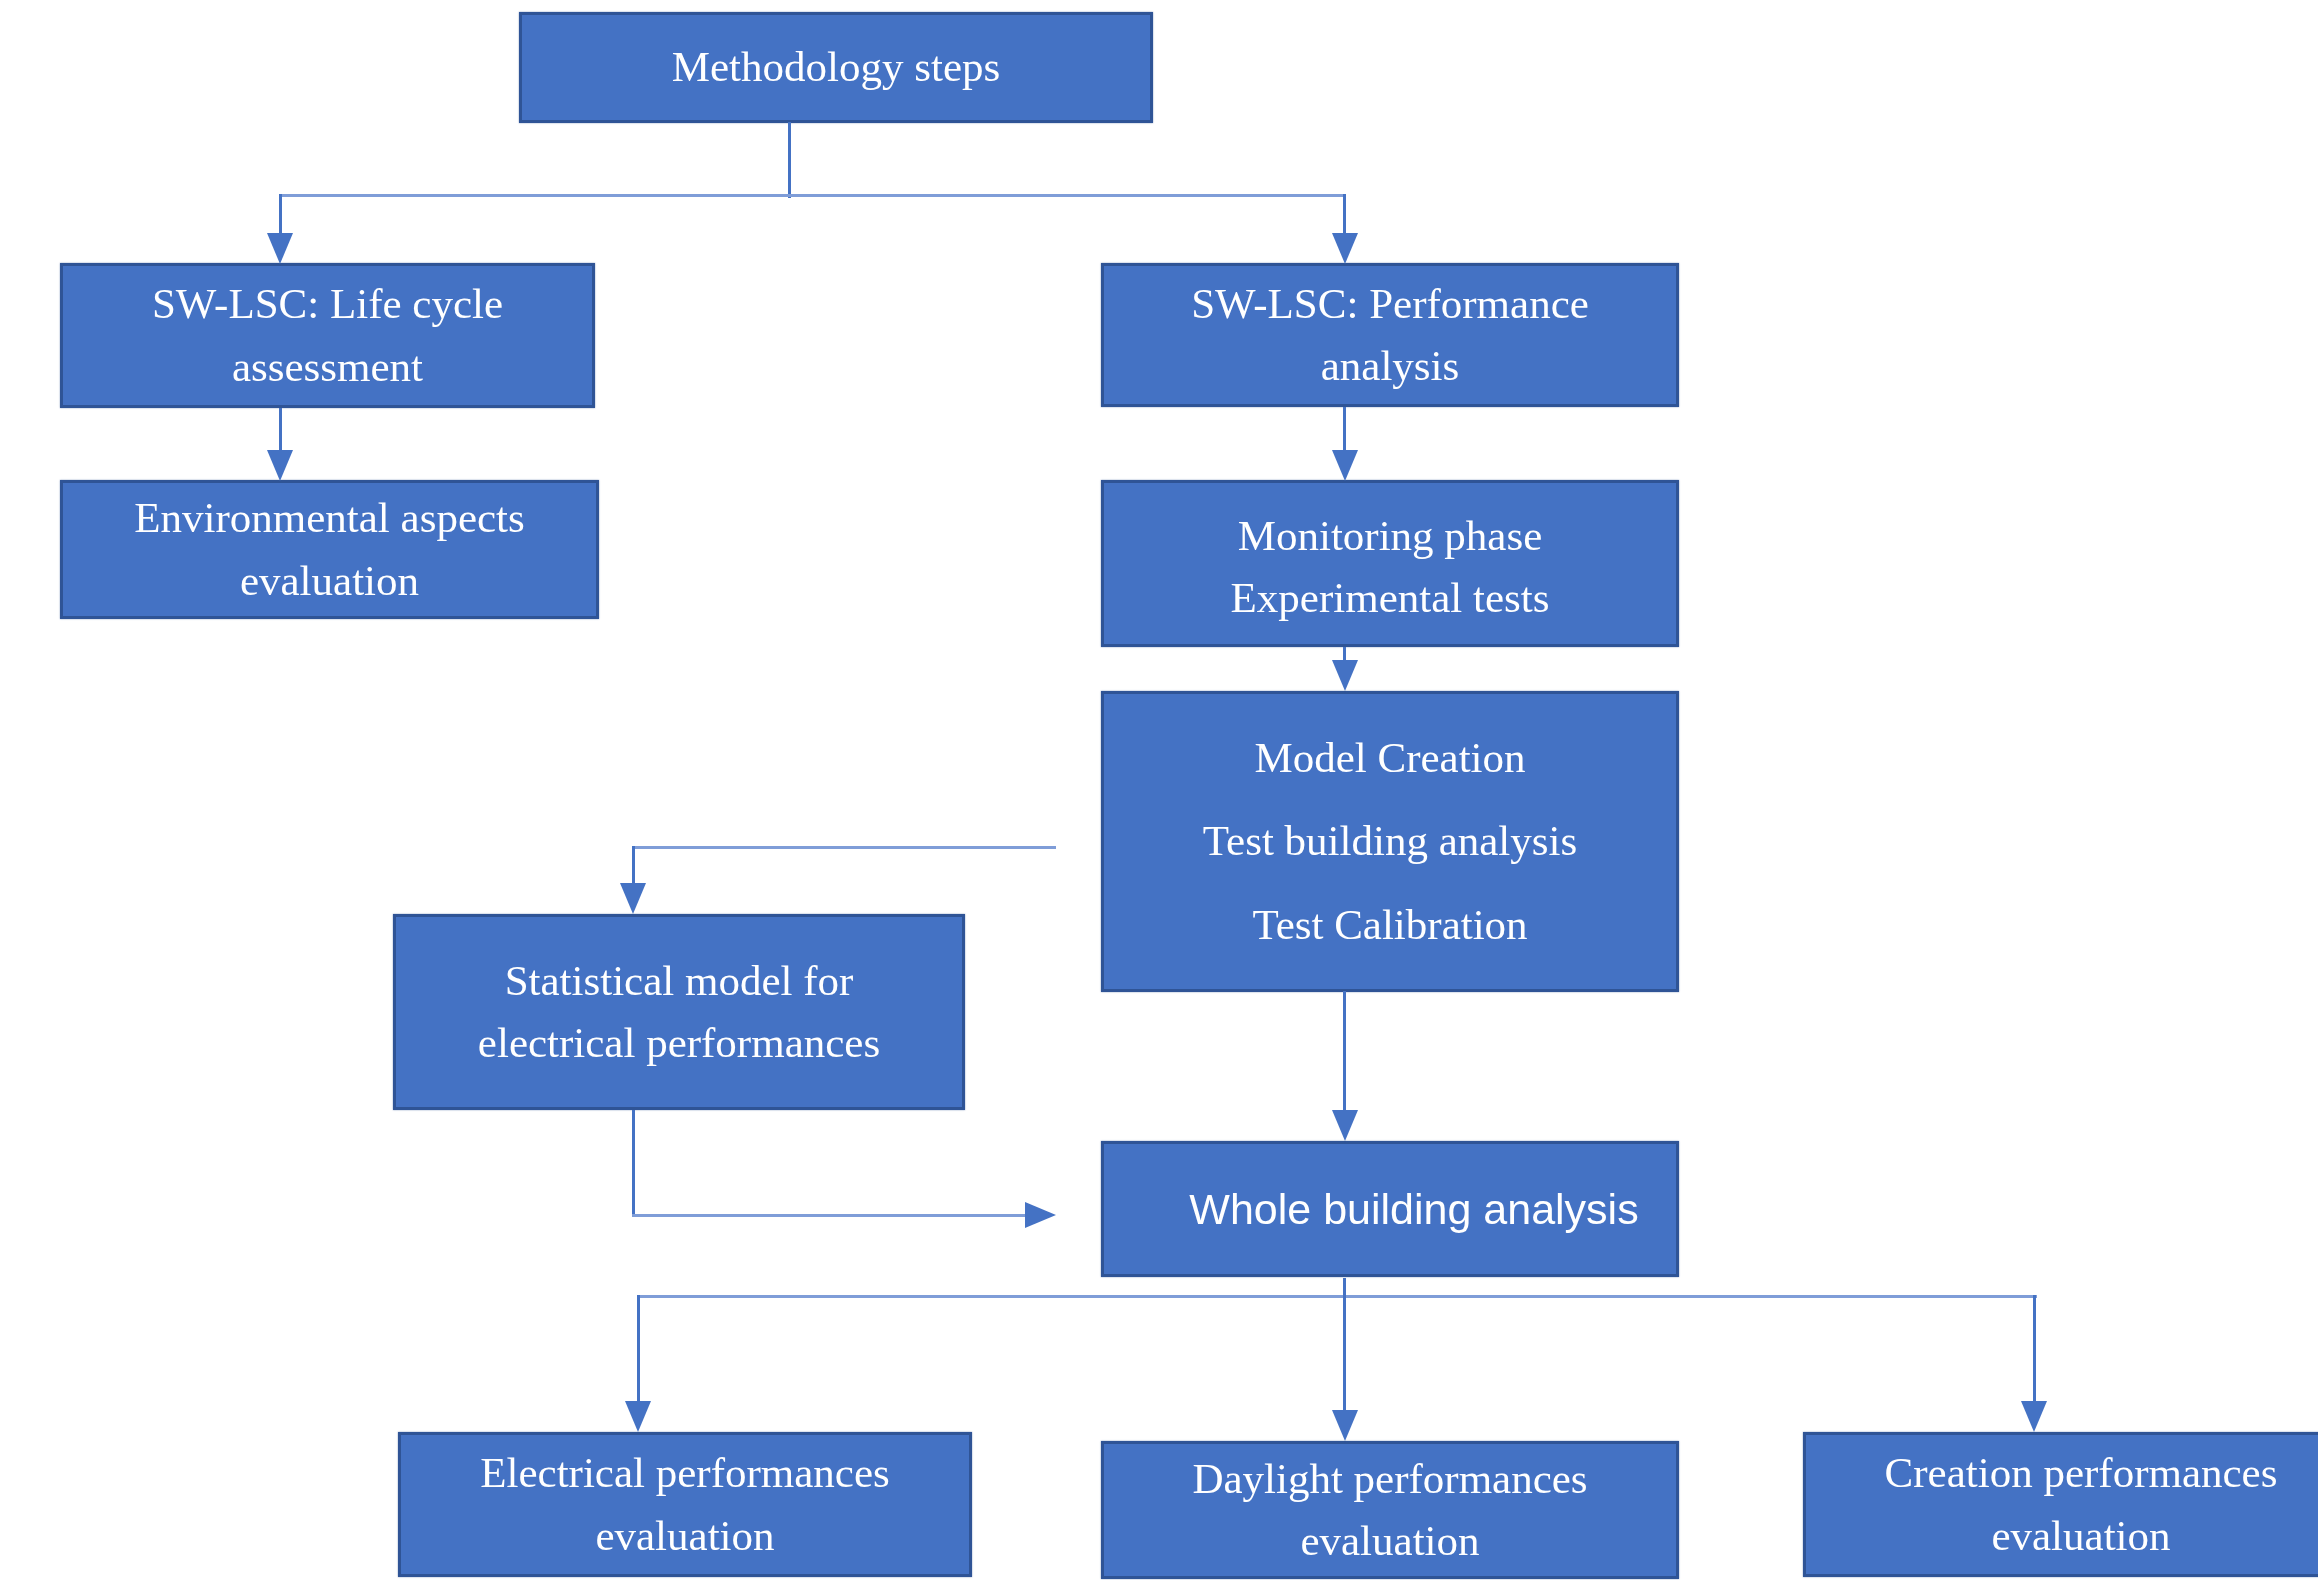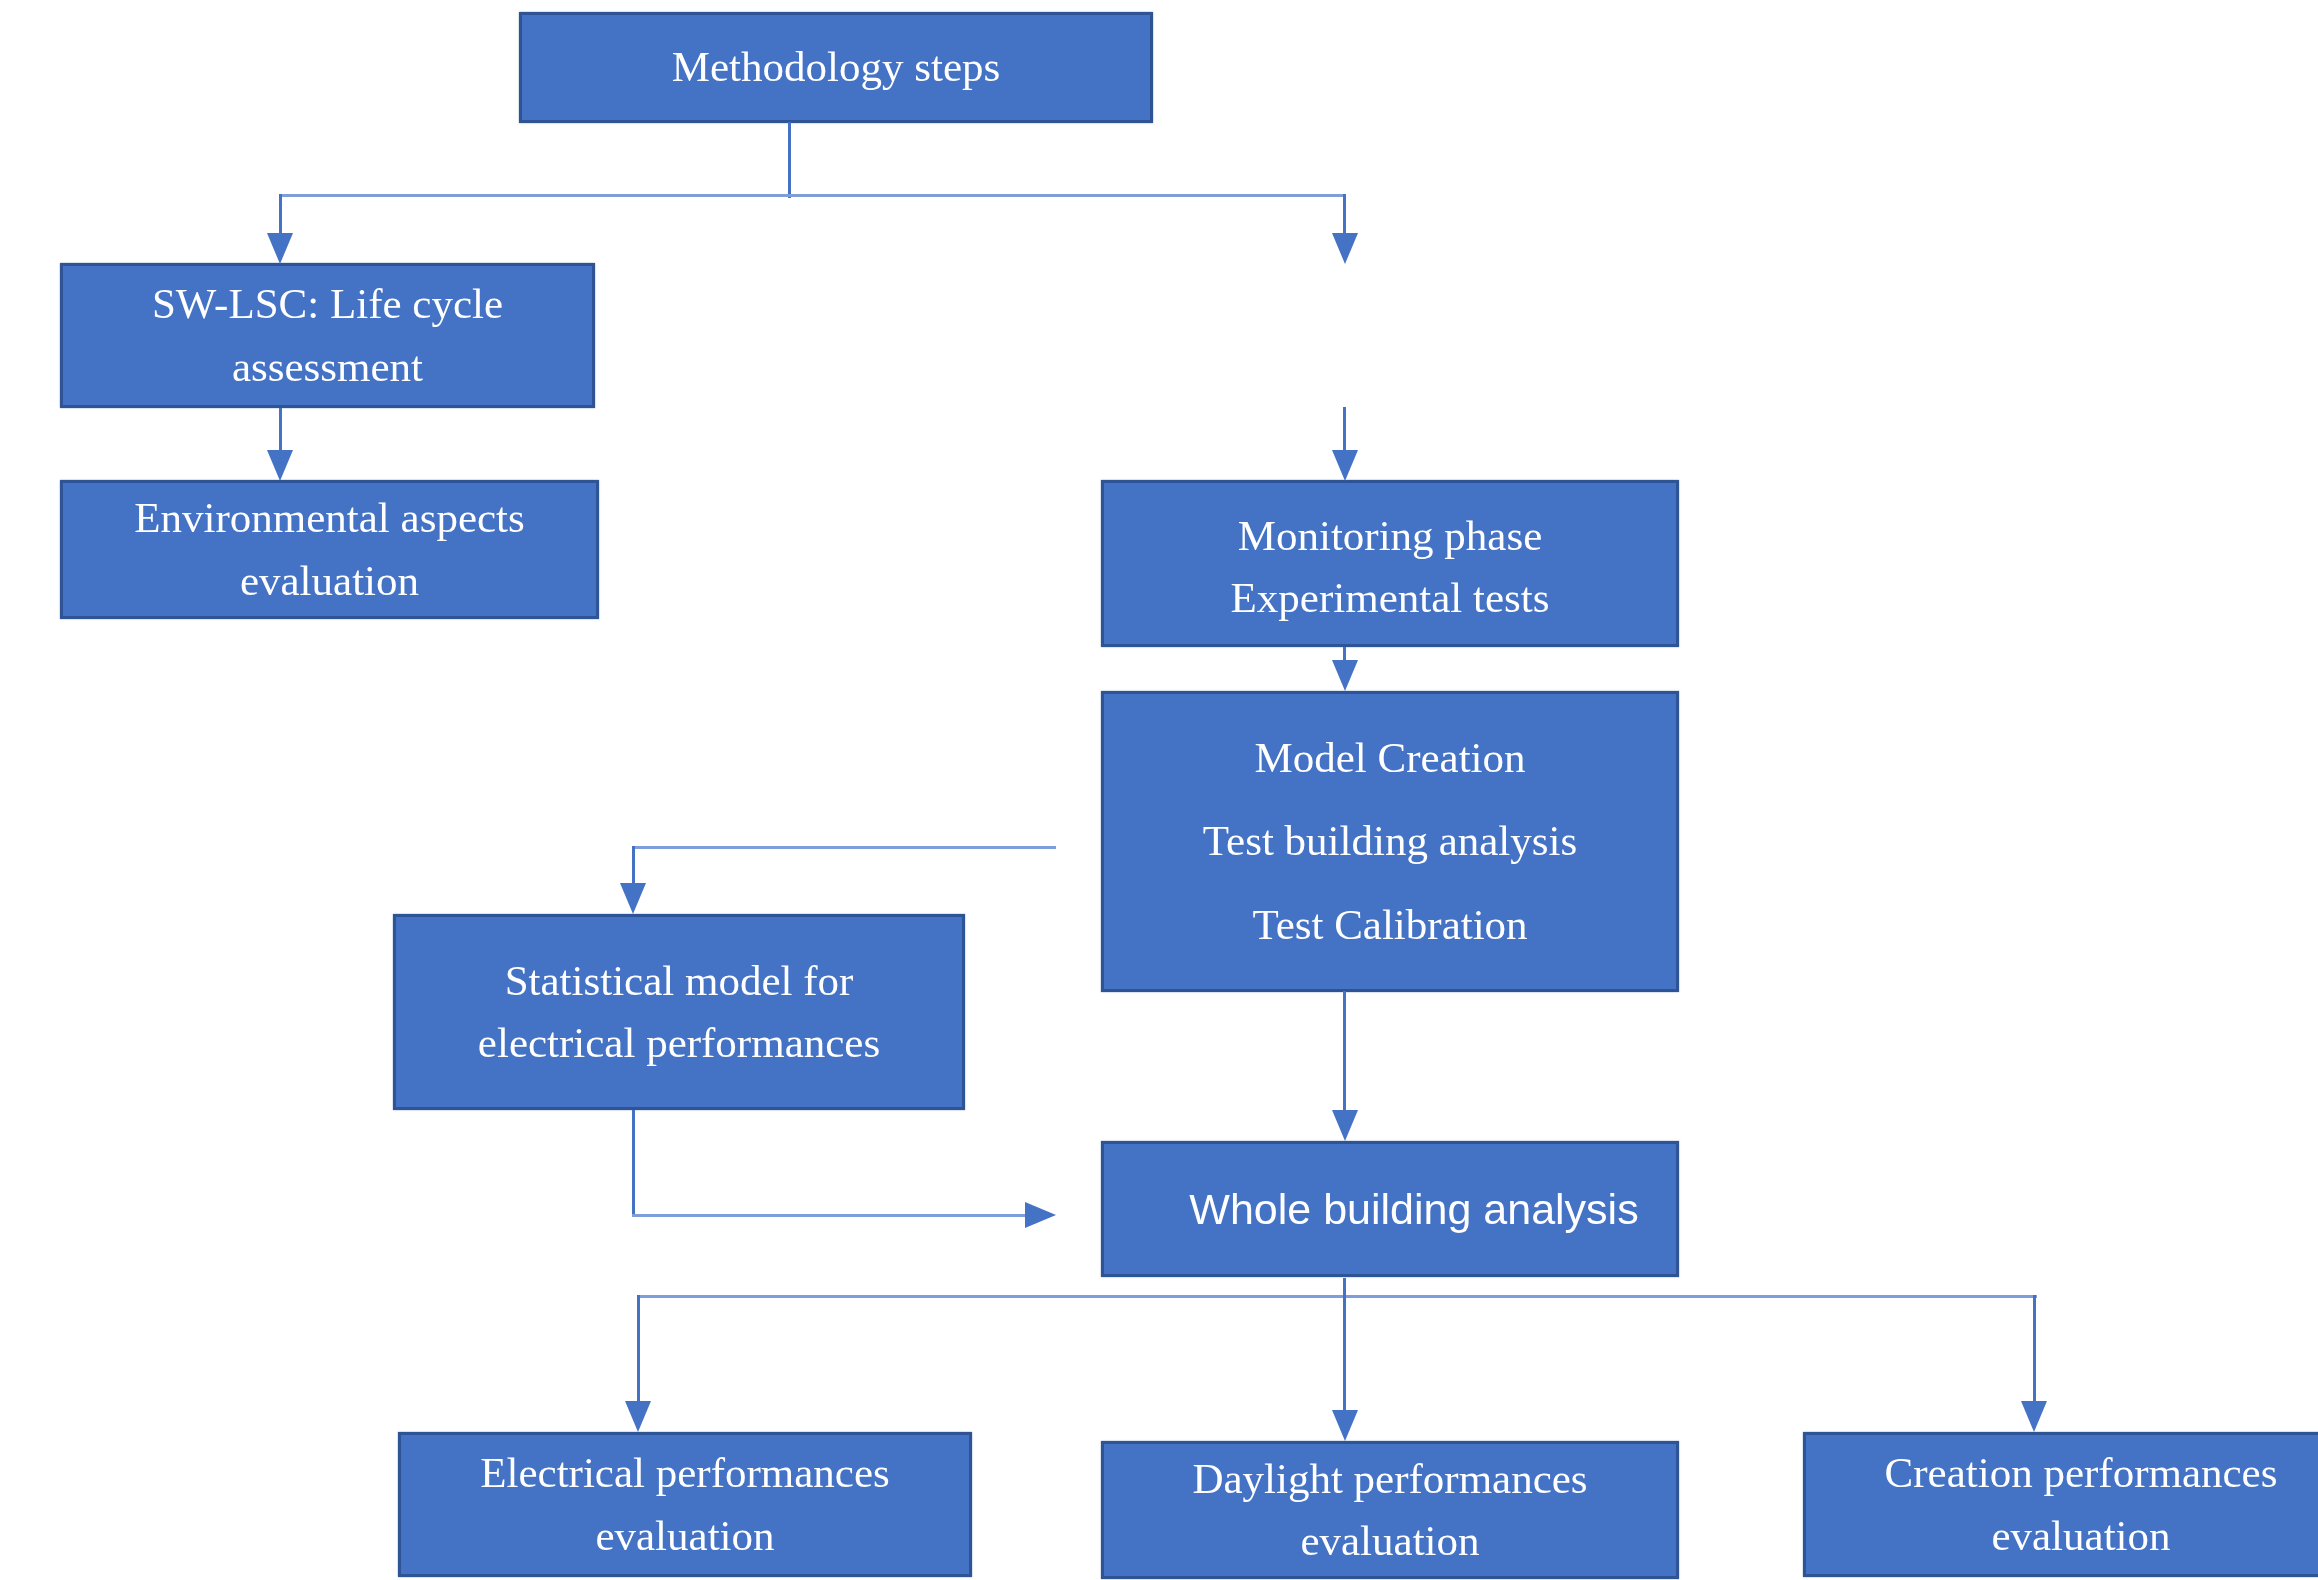--- a/index.html
+++ b/index.html
@@ -60,20 +60,24 @@
 
   <div class="node" style="left:474px; top:12px; width:634px; height:111px;">
     <span class="line">Methodology steps</span>
   </div>
 
   <div class="node" style="left:15px; top:263px; width:535px; height:145px;">
     <span class="line">SW-LSC: Life cycle</span>
     <span class="line">assessment</span>
   </div>
 
+  <div class="node" style="left:1056px; top:263px; width:578px; height:144px;">
+    <span class="line">SW-LSC: Performance</span>
+    <span class="line">analysis</span>
+  </div>
 
   <div class="node" style="left:15px; top:480px; width:539px; height:139px;">
     <span class="line">Environmental aspects</span>
     <span class="line">evaluation</span>
   </div>
 
   <div class="node spread" style="left:1056px; top:480px; width:578px; height:167px;">
     <span class="line">Monitoring phase</span>
     <span class="line">Experimental tests</span>
   </div>

